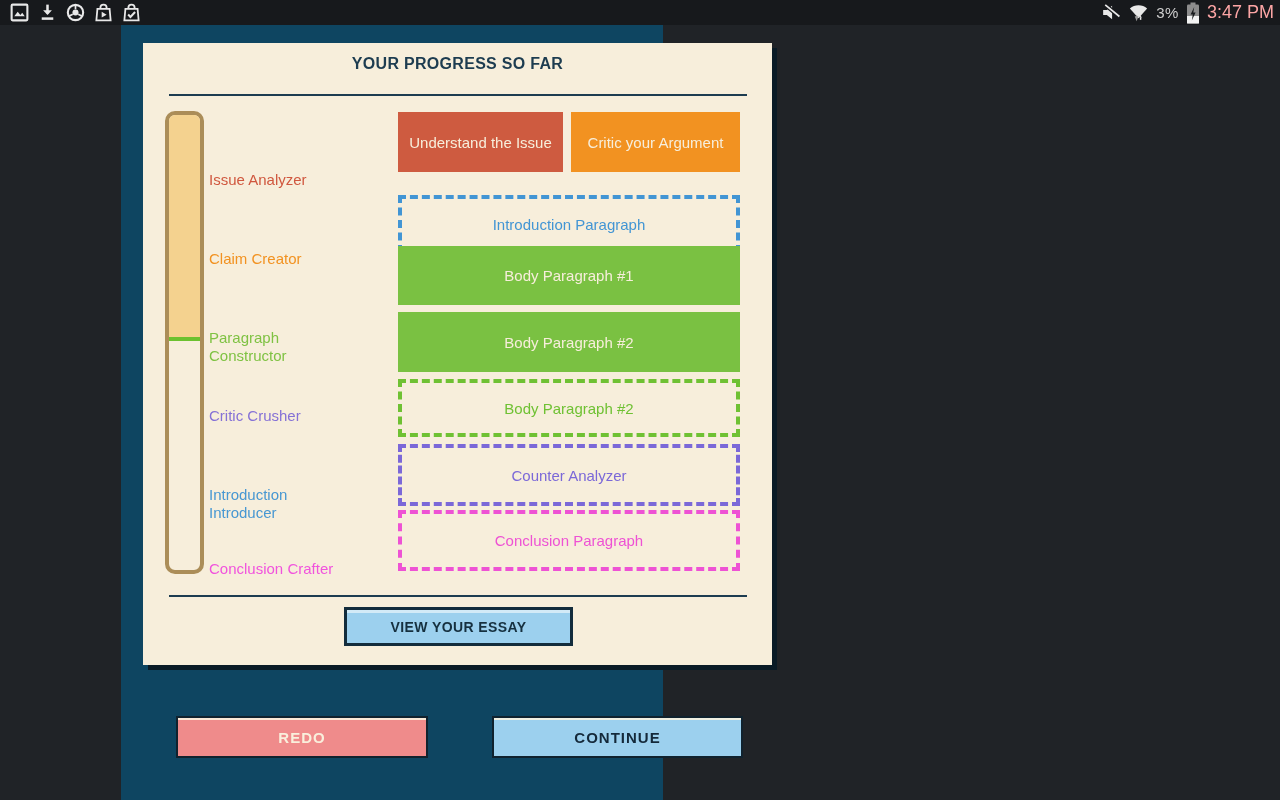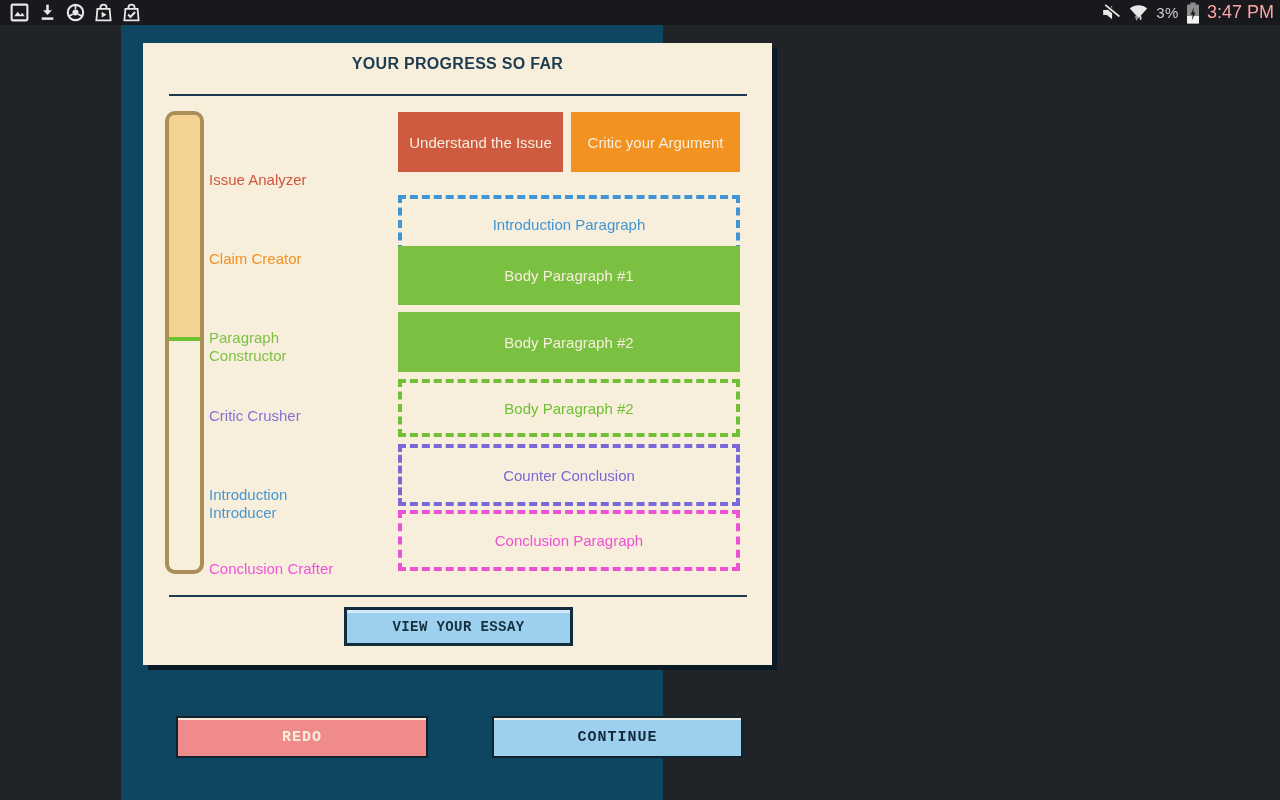--- a/index.html
+++ b/index.html
@@ -47,21 +47,21 @@
   .b-1{left:428px;top:69px;width:169px;height:60px;}
   .b-2{top:152px;height:58px;}
   .b-3{top:203px;height:59px;}
   .b-4{top:269px;height:60px;}
   .b-5{top:336px;height:58px;}
   .b-6{top:401px;height:62px;}
   .b-7{top:467px;height:61px;}
 
   
   .btn{box-sizing:border-box;display:flex;align-items:center;justify-content:center;
-       font-family:Liberation Mono, monospace;font-weight:bold;cursor:pointer;padding:0;}
+       font-family:Liberation Sans, sans-serif;font-weight:bold;cursor:pointer;padding:0;}
   .view-essay{position:absolute;left:201px;top:564px;width:229px;height:39px;
               background:#9cd0ee;border:3px solid #132c3c;color:#16303f;font-size:14px;
               letter-spacing:0.4px;box-shadow:inset 0 3px 0 rgba(255,255,255,0.55);}
   .footer-btn{position:absolute;height:42px;border:2px solid #10222e;font-size:15px;
               letter-spacing:1px;box-shadow:inset 0 2px 0 rgba(250,243,224,0.9);margin-top:28px;}
   .redo{left:55px;top:663px;width:252px;background:#ef8b8b;color:#f9efdc;}
   .continue{left:371px;top:663px;width:251px;background:#9cd0ee;color:#14293a;}
 </style>
 </head>
 <body>
@@ -135,21 +135,21 @@
       <div class="stage-label sl-3" style="color: rgb(133, 113, 214);">Critic Crusher</div>
       <div class="stage-label sl-4" style="color: rgb(71, 151, 210);">Introduction Introducer</div>
       <div class="stage-label sl-5" style="color: rgb(241, 83, 221);">Conclusion Crafter</div>
 
       <div class="block solid b-0" style="background: rgb(206, 91, 64); color: rgb(247, 238, 219);">Understand the Issue</div>
       <div class="block solid b-1" style="background: rgb(242, 146, 33); color: rgb(247, 238, 219);">Critic your Argument</div>
       <div class="block dashed b-2" style="border-color: rgb(66, 149, 212); color: rgb(66, 149, 212);">Introduction Paragraph</div>
       <div class="block solid b-3" style="background: rgb(122, 193, 66); color: rgb(247, 238, 219);">Body Paragraph #1</div>
       <div class="block solid b-4" style="background: rgb(122, 193, 66); color: rgb(247, 238, 219);">Body Paragraph #2</div>
       <div class="block dashed b-5" style="border-color: rgb(111, 193, 51); color: rgb(111, 193, 51);">Body Paragraph #2</div>
-      <div class="block dashed b-6" style="border-color: rgb(123, 104, 216); color: rgb(123, 104, 216);">Counter Conclusion</div>
+      <div class="block dashed b-6" style="border-color: rgb(123, 104, 216); color: rgb(123, 104, 216);">Counter Analyzer</div>
       <div class="block dashed b-7" style="border-color: rgb(238, 82, 212); color: rgb(238, 82, 212);">Conclusion Paragraph</div>
 
       <div class="divider bottom"></div>
       <button class="btn view-essay">VIEW YOUR ESSAY</button>
     </section>
 
     <button class="btn footer-btn redo">REDO</button>
     <button class="btn footer-btn continue">CONTINUE</button>
   </main>
 </div>

